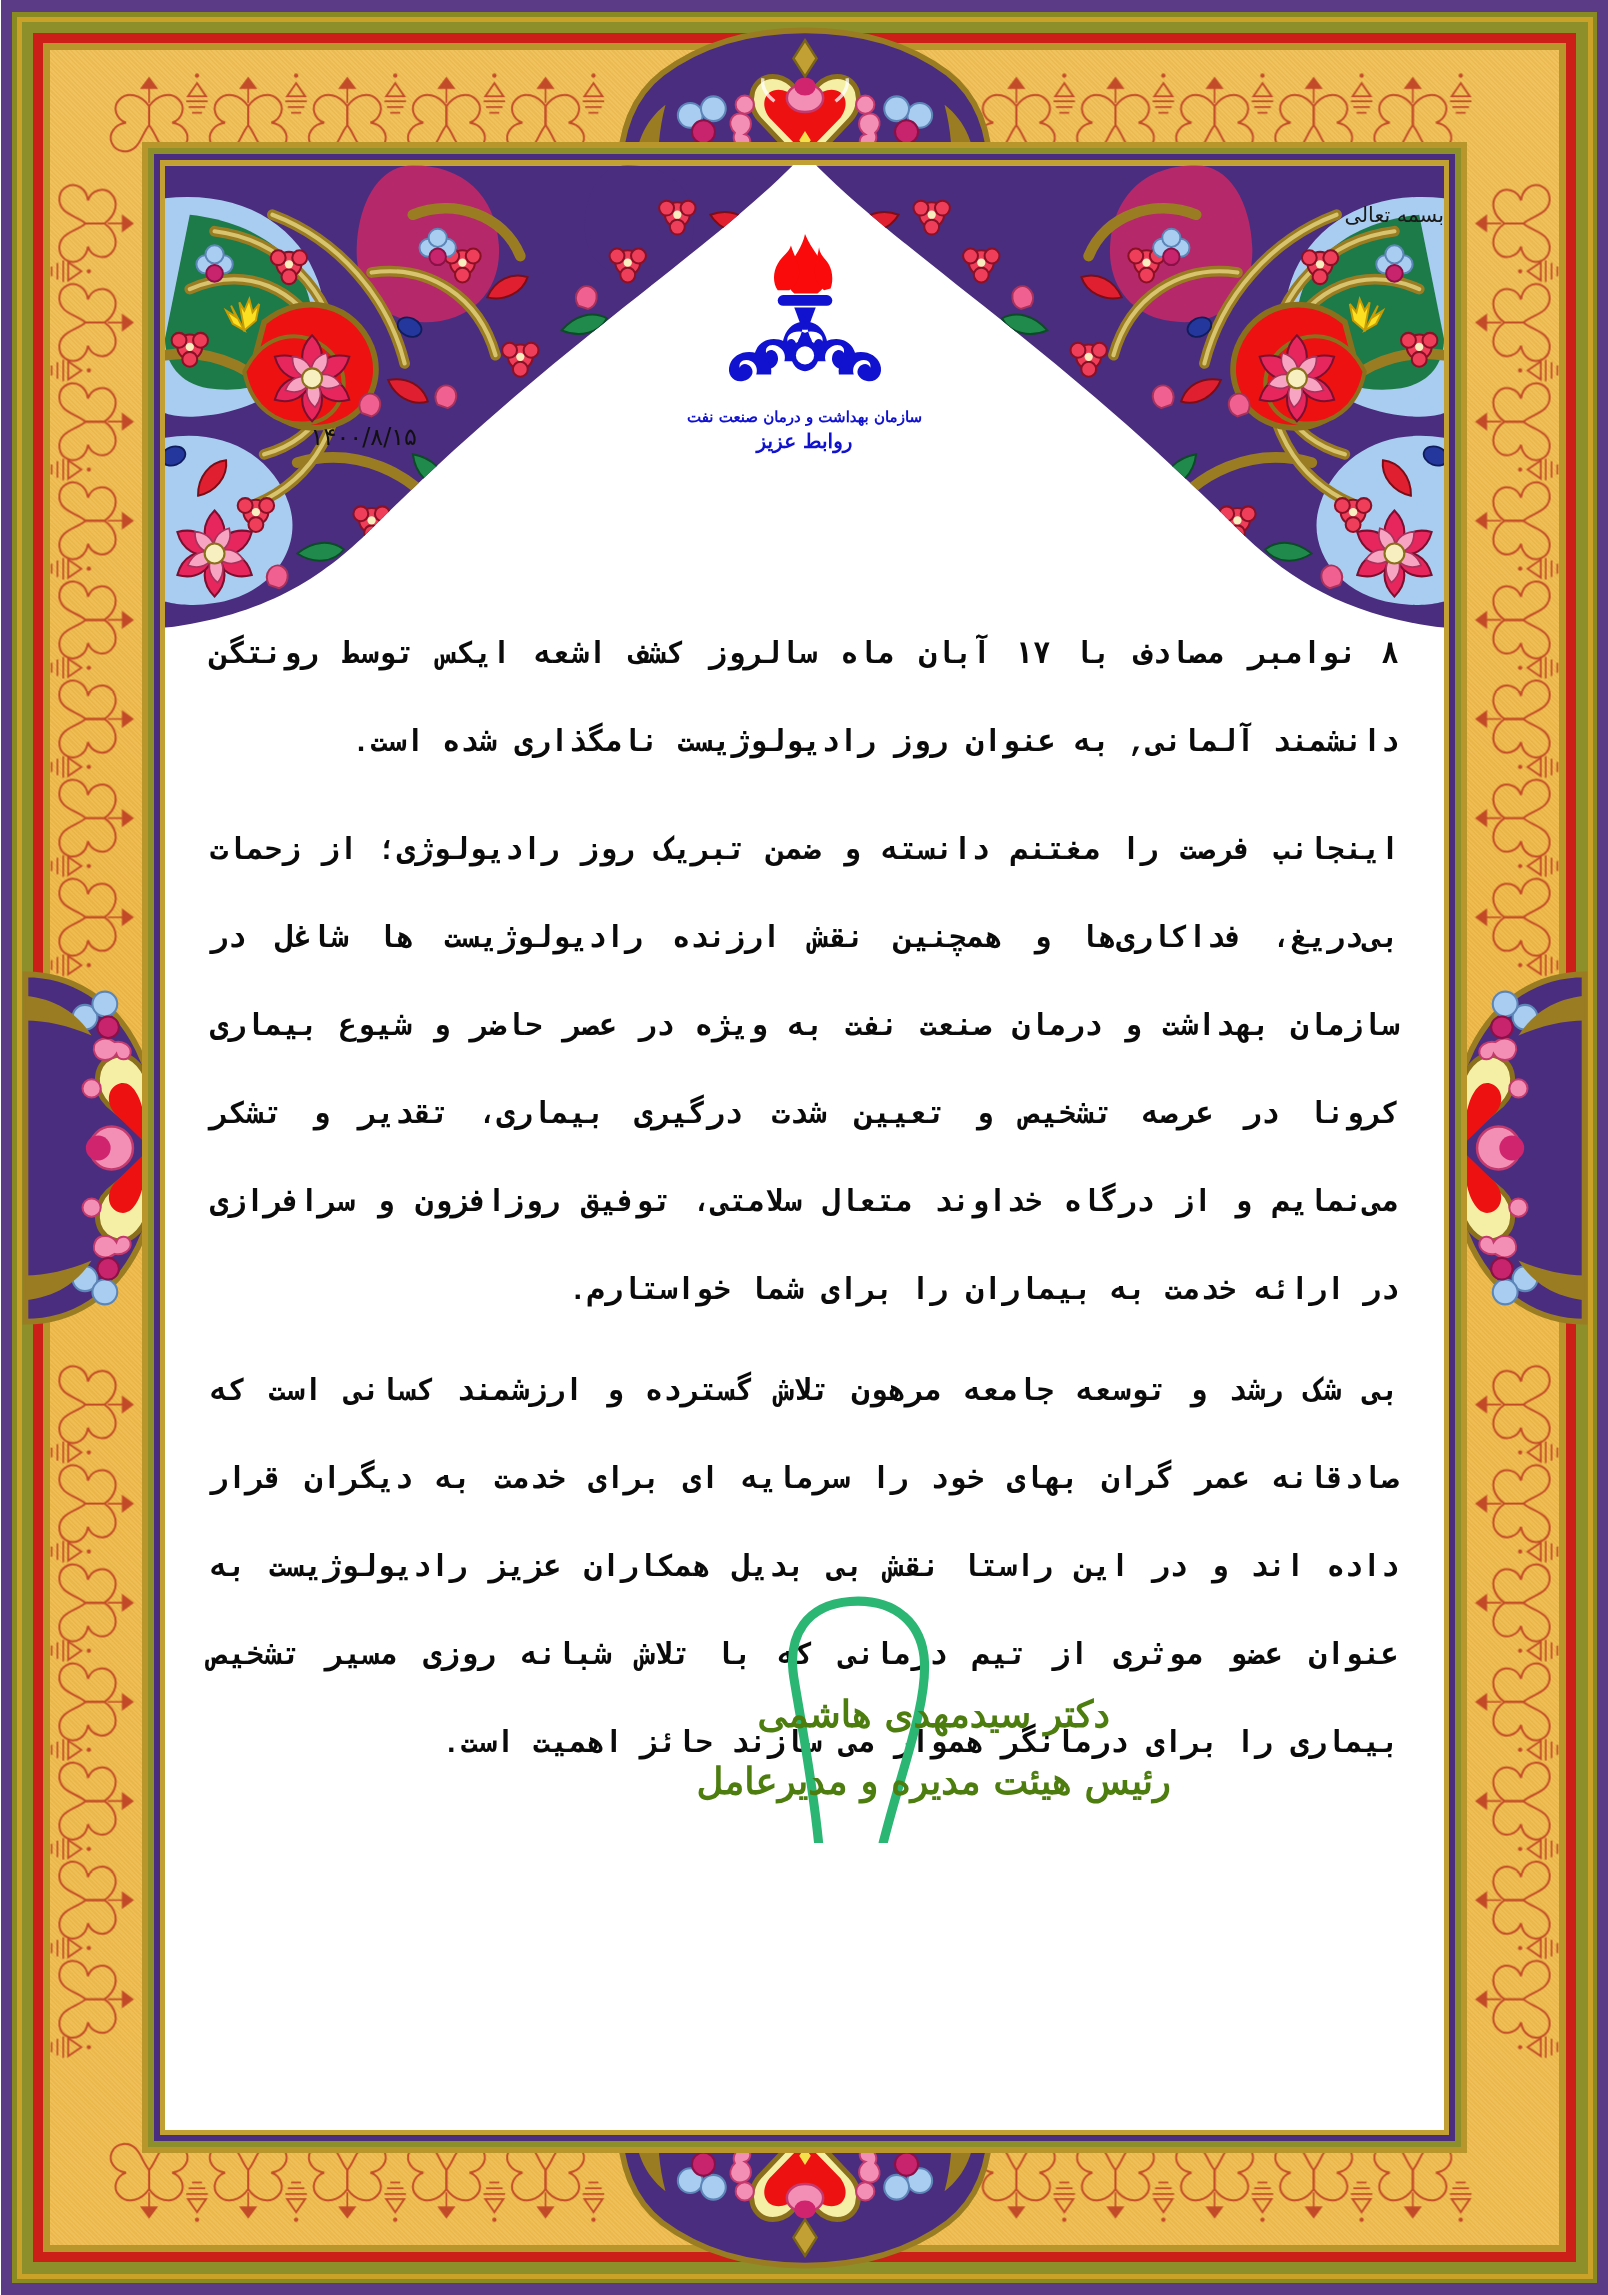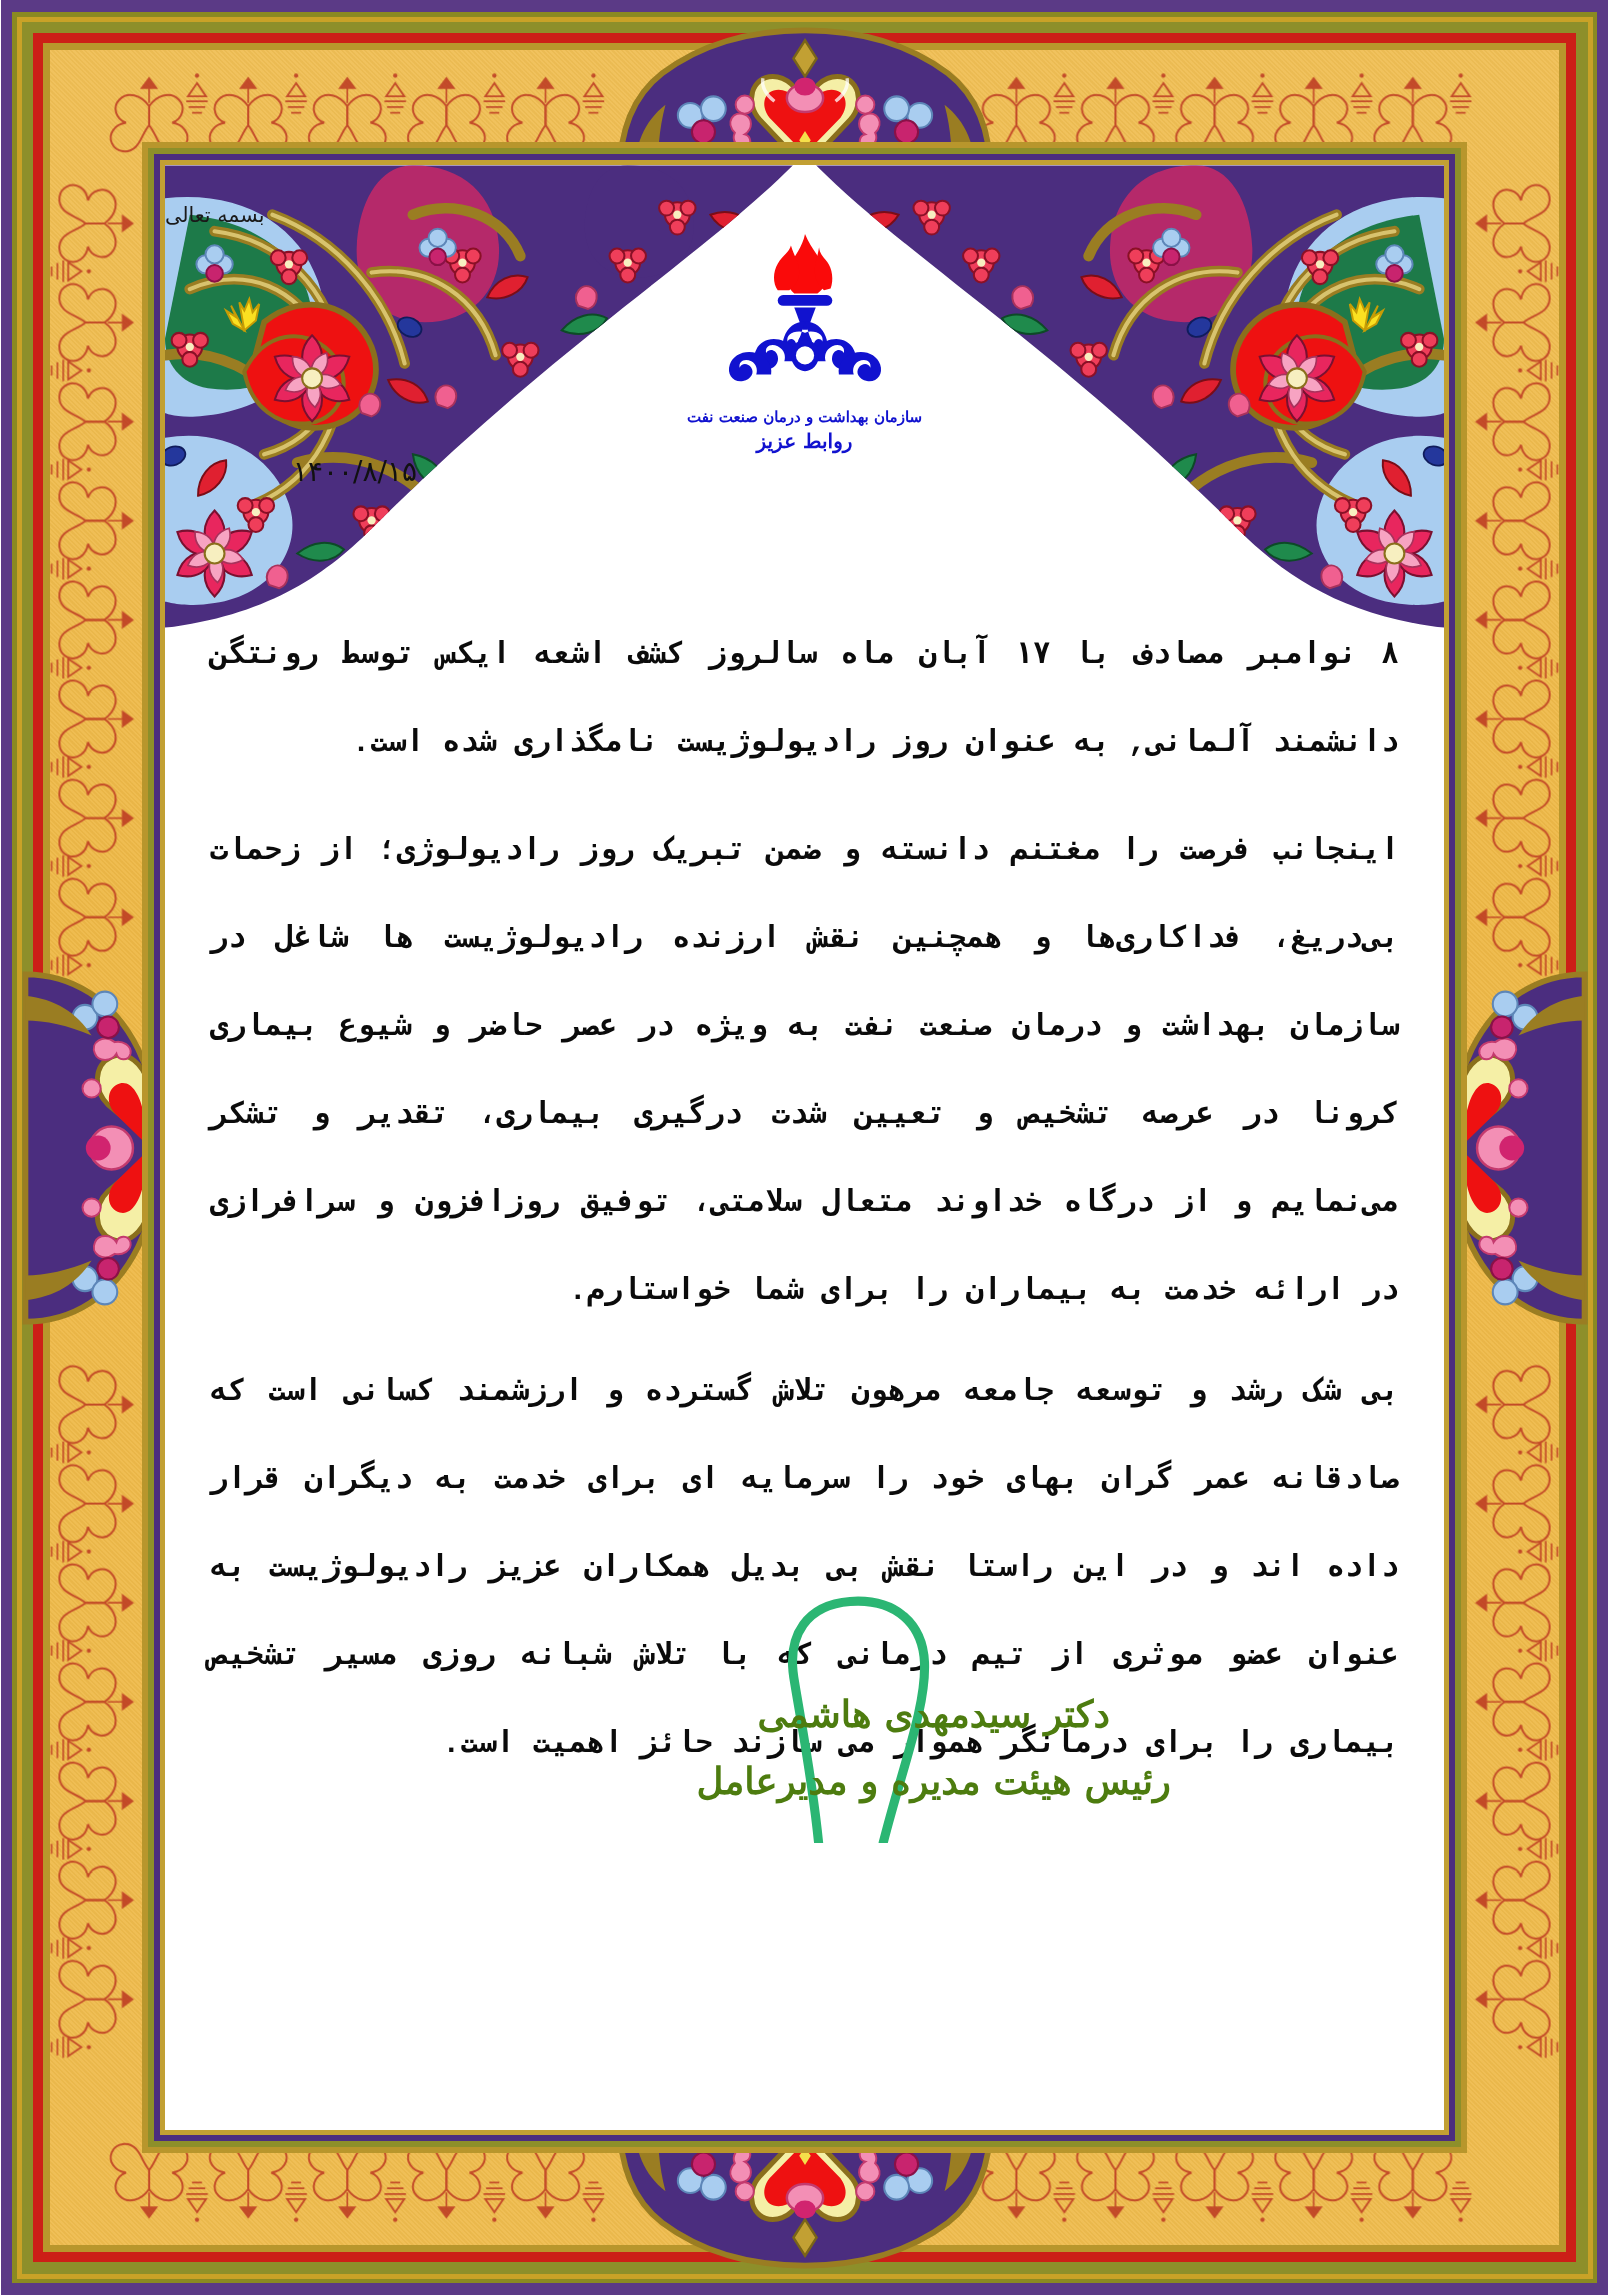--- a/index.html
+++ b/index.html
@@ -57,21 +57,21 @@
   .med-top{top:21.5px;left:50%;transform:translateX(-50%);}
   .med-bottom{bottom:21.5px;left:50%;transform:translateX(-50%) scaleY(-1);}
   .med-left{left:21.5px;top:50%;transform:translateY(-50%);}
   .med-right{right:21.5px;top:50%;transform:translateY(-50%) scaleX(-1);}
 
   
   .content{position:absolute;inset:0;}
 
   .bismillah{
     position:absolute;top:38px;left:0;right:0;
-    text-align:left;
+    text-align:right;
     font-size:20.7px;color:#1a1a1a;
     font-family:"DejaVu Sans","Liberation Sans",sans-serif;
     letter-spacing:0.4px;
   }
 
   .logo-wrap{
     position:absolute;top:64px;left:50%;transform:translateX(-50%);
     width:347px;text-align:center;
   }
   .logo-org{
@@ -80,22 +80,22 @@
     font-family:"DejaVu Serif","Liberation Serif",serif;
     letter-spacing:-0.4px;line-height:1.35;
   }
   .logo-pr{
     font-size:20px;color:#1112cf;font-weight:700;
     font-family:"DejaVu Serif","Liberation Serif",serif;
     line-height:1.4;
   }
 
   .date{
-    position:absolute;top:290px;right:1027px;
-    font-size:28px;color:#111;letter-spacing:0.8px;
+    position:absolute;top:258px;right:1027px;
+    font-size:24px;color:#111;letter-spacing:0.8px;
     direction:ltr;
   }
 
   .body-text{
     position:absolute;
     top:446px;right:45px;left:45px;
     text-align:justify;
     text-align-last:right;
     direction:rtl;
     color:#0b0b0b;

